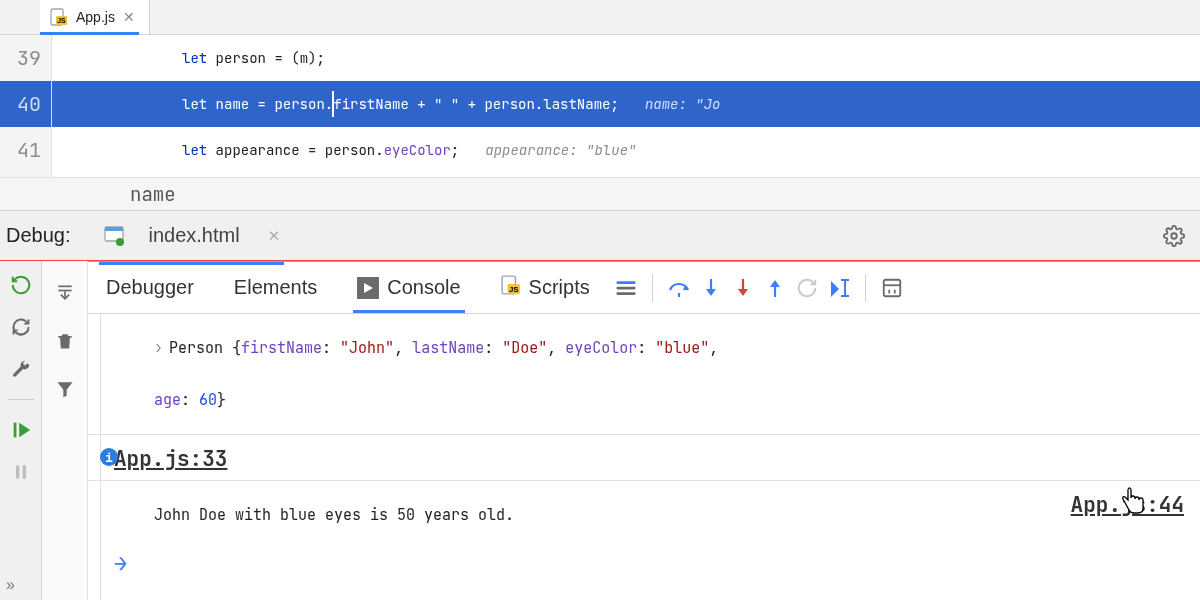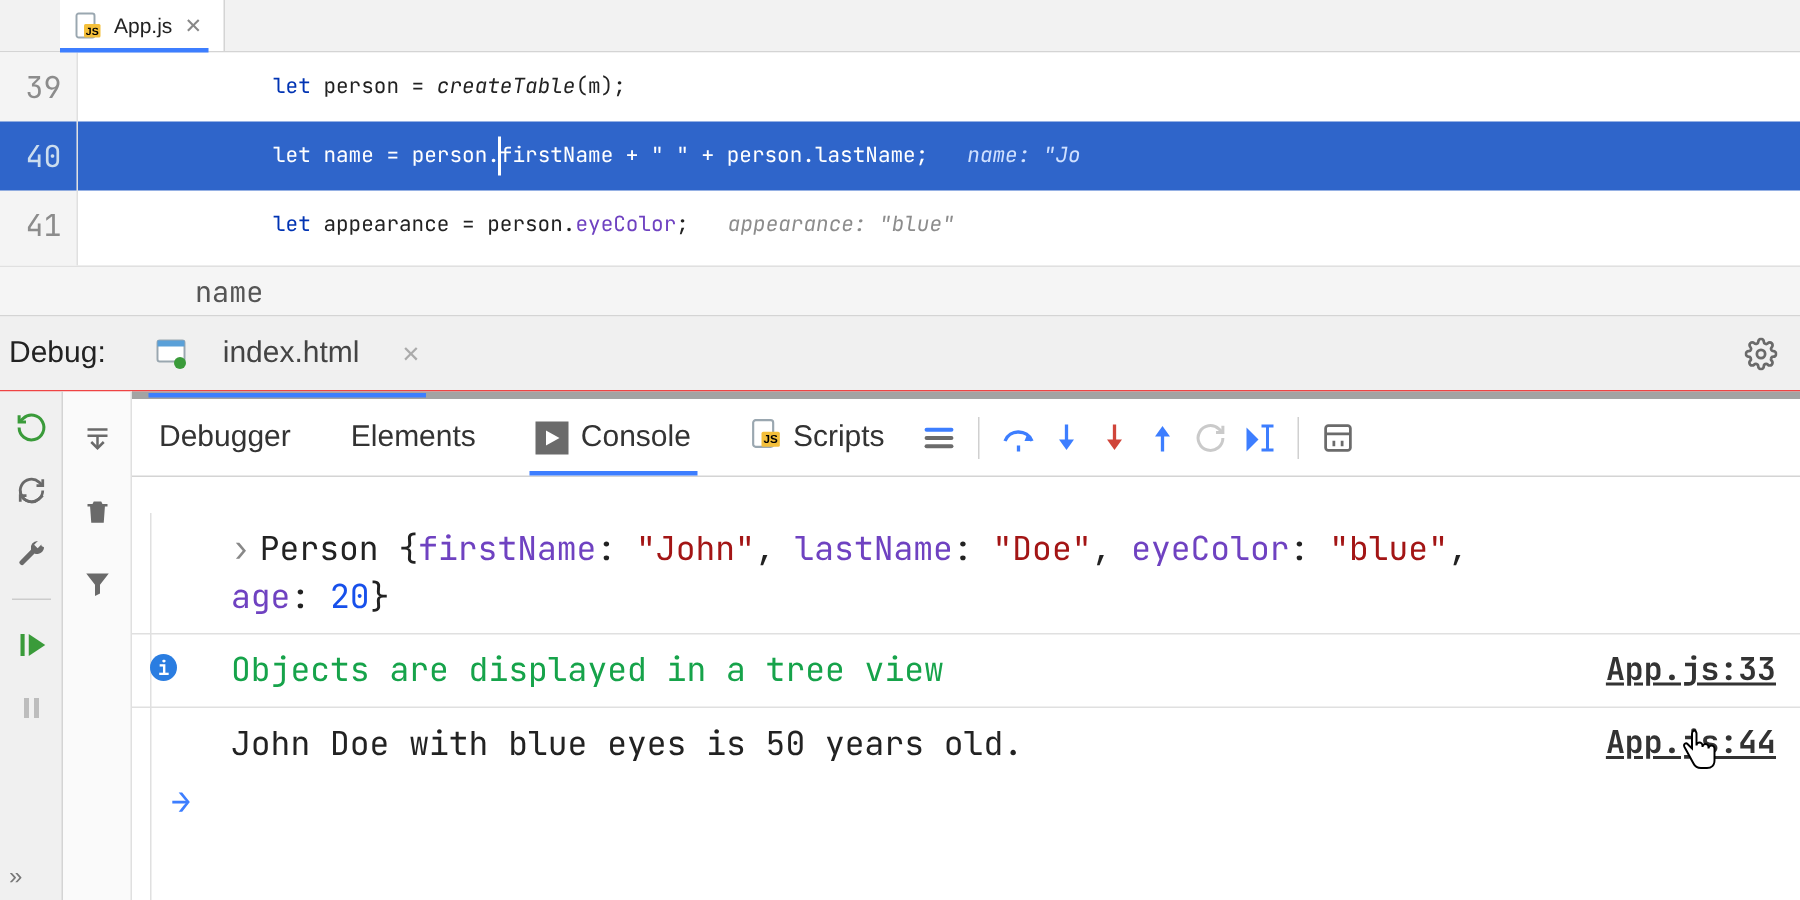--- a/index.html
+++ b/index.html
@@ -164,22 +164,21 @@
   align-items: center;
   gap: 20px;
   padding-top: 18px;
 }
 
 
 .console-pane {
   flex: 1;
   display: flex;
   flex-direction: column;
-  border-top: 5px solid #a3a3a3;
-  gap: 24px;
+  border-top: 1px solid #a3a3a3;
 }
 
 .console-tabs {
   height: 52px;
   border-bottom: 1px solid #d4d4d4;
   display: flex;
   align-items: center;
   padding: 0 14px 0 0;
   gap: 4px;
 }
@@ -206,22 +205,22 @@
 
 .console-content {
   flex: 1;
   position: relative;
   overflow: hidden;
 }
 .left-rule {
   position: absolute; left: 12px; top: 0; bottom: 0; width: 1px; background: #e0e0e0;
 }
 .console-block {
-  font-size: 22px;
-  line-height: 32px;
+  font-size: 15px;
+  line-height: 52px;
   padding-left: 40px;
 }
 .row-sep { border-top: 1px solid #e0e0e0; }
 .console-row {
   display: flex;
   padding: 8px 16px 8px 26px;
   position: relative;
 }
 .console-row .body { flex: 1; }
 .src-link {
@@ -282,21 +281,21 @@
   </div>
 </div>
 
 <div class="editor mono">
   <div class="gutter">
     <div>39</div>
     <div style="background:#2f65ca;color:#cde;margin-right:-10px;padding-right:10px;">40</div>
     <div>41</div>
   </div>
   <div class="code-lines">
-    <div class="code-line"><span class="tok-kw">let </span><span class="tok-var">person</span><span> = </span><span class="tok-func">createTable</span><span>(</span><span class="tok-var">m</span><span>);</span></div>
+    <div class="code-line"><span class="tok-kw">let </span><span class="tok-var">person</span><span> = </span><span>(</span><span class="tok-var">m</span><span>);</span></div>
 
     <div class="code-line selected" style="padding-left:100px;"><span style="width:30px;display:inline-block"></span><span class="tok-kw">let </span><span class="tok-var">name</span><span> = </span><span class="tok-var">person</span><span>.</span><span class="caret"></span><span class="tok-prop">firstName</span><span> + </span><span class="tok-str">" "</span><span> + </span><span class="tok-var">person</span><span>.</span><span class="tok-prop">lastName</span><span>;</span><span class="inline-hint">name: "Jo</span></div>
 
     <div class="code-line"><span class="tok-kw">let </span><span class="tok-var">appearance</span><span> = </span><span class="tok-var">person</span><span>.</span><span class="tok-prop">eyeColor</span><span>;</span><span class="inline-hint">appearance: "blue"</span></div>
   </div>
 </div>
 
 <div class="breadcrumb mono">
   <span>name</span>
 </div>
@@ -464,29 +463,26 @@
           </svg>
       </span>
     </div>
 
     <div class="console-content mono">
       <div class="left-rule"></div>
 
       <div class="console-row">
         <div class="body console-block">
           <span class="obj-chevron">›</span><span class="obj-name">Person </span><span class="obj-brace">{</span><span class="obj-key">firstName</span>: <span class="obj-str">John</span><span>, </span><span class="obj-key">lastName</span>: <span class="obj-str">Doe</span><span>, </span><span class="obj-key">eyeColor</span>: <span class="obj-str">blue</span><span>, </span><br>
-          <span class="obj-key">age</span>: <span class="obj-num">20</span><span class="obj-brace">}</span>
+          <span class="obj-key">age</span>: <span class="obj-num">60</span><span class="obj-brace">}</span>
         </div>
       </div>
 
       <div class="console-row row-sep">
         <span class="info-badge">i</span>
-        <div class="body console-block">
-          <span class="info-text">Objects are displayed in a tree view</span>
-        </div>
         <a class="src-link mono">App.js:33</a>
       </div>
 
       <div class="console-row row-sep">
         <div class="body console-block">
           <span>John Doe  with blue eyes is 50 years old.</span>
         </div>
         <a class="src-link mono">App.js:44</a>
       </div>
 

